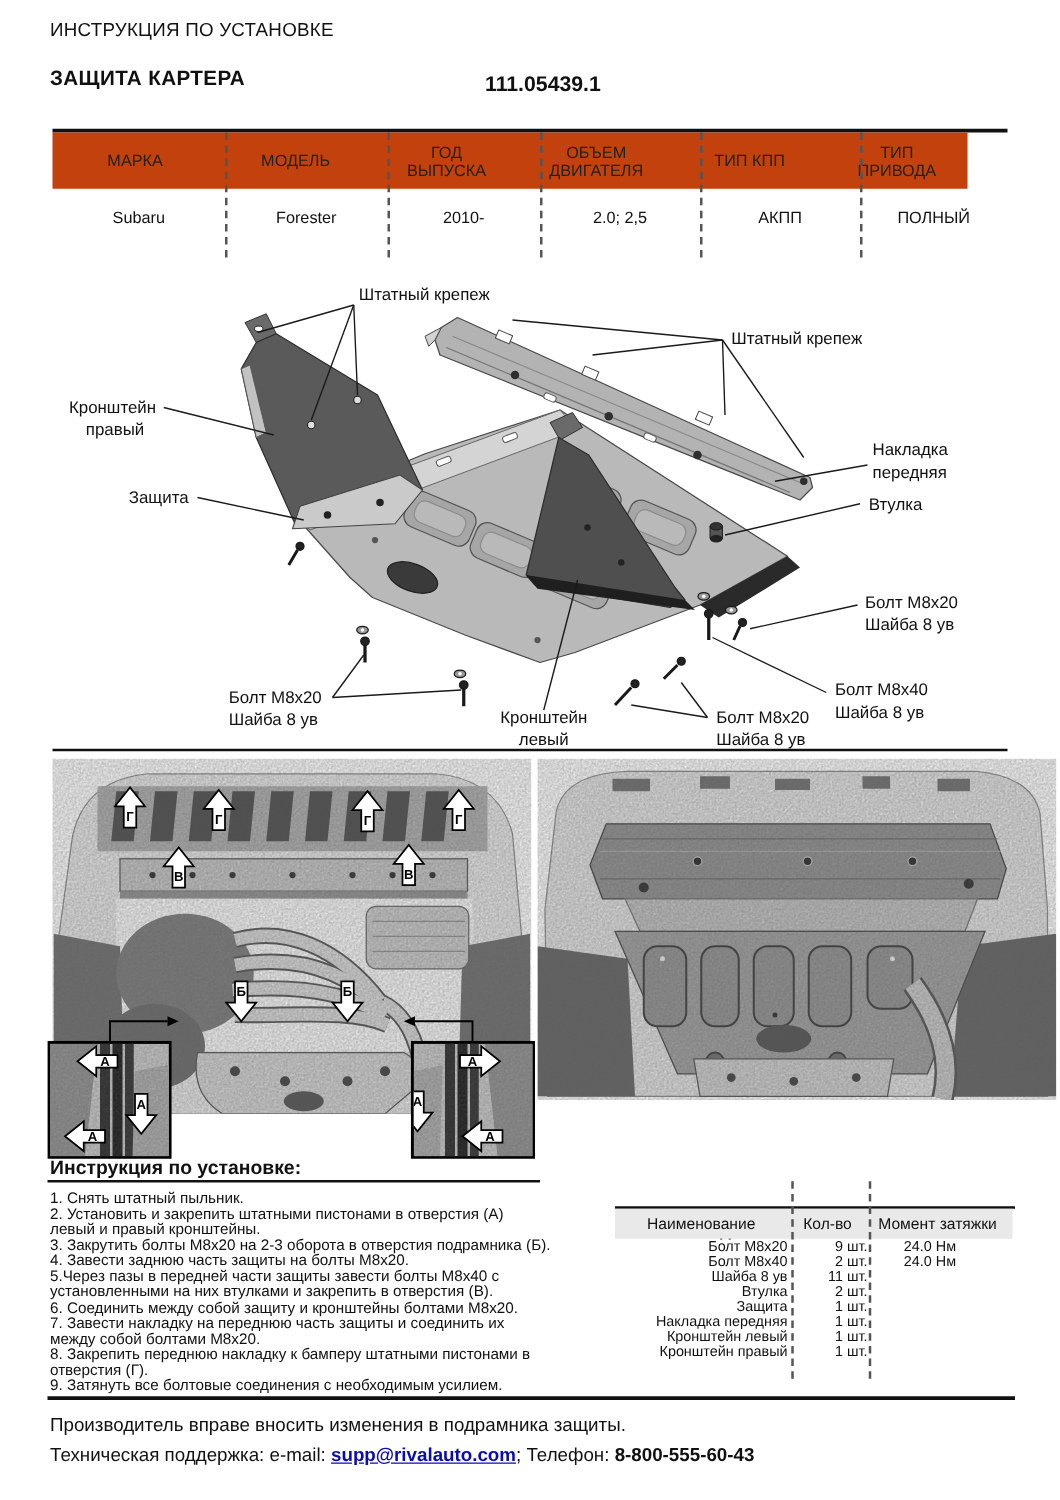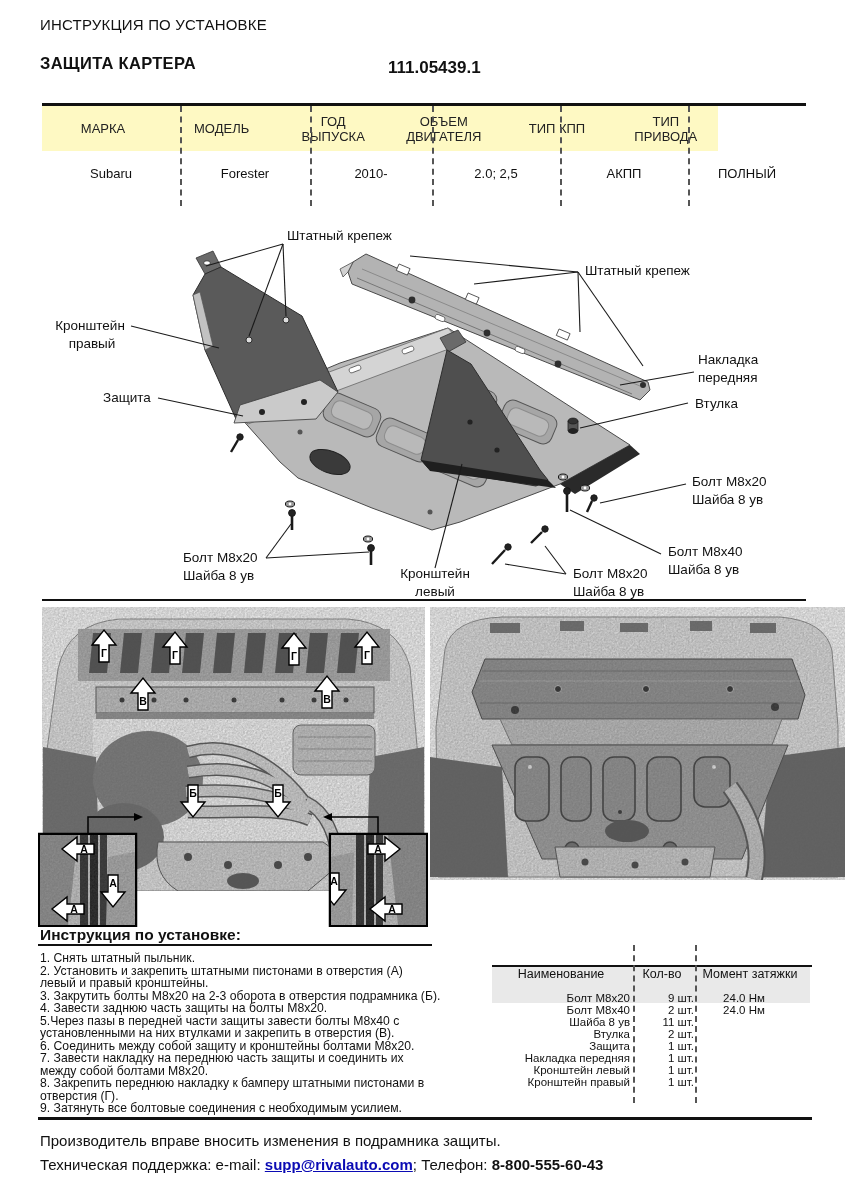--- a/index.html
+++ b/index.html
@@ -6,41 +6,41 @@
   #page{position:relative;width:848px;height:1200px;background:#fff;overflow:hidden;
         font-family:"Liberation Sans","DejaVu Sans",sans-serif;color:#111;}
   .abs{position:absolute;}
   
   #hdr-line1{left:40px;top:16px;font-size:15px;letter-spacing:.2px;}
   #hdr-line2{left:40px;top:54px;font-size:16.5px;font-weight:bold;letter-spacing:.3px;}
   #part-no{left:388px;top:58px;font-size:17px;font-weight:bold;}
   
   #spec{left:42px;top:103px;width:764px;}
   #spec .topline{position:absolute;left:0;top:0;width:764px;height:3px;background:#111;}
-  #spec .hrow{position:absolute;left:0;top:3px;width:676px;height:45px;background:#fef9c3;display:flex;}
+  #spec .hrow{position:absolute;left:0;top:3px;width:732px;height:45px;background:#c2410c;display:flex;}
   #spec .drow{position:absolute;left:0;top:48px;width:764px;height:44px;display:flex;}
   #spec .cell{display:flex;align-items:center;justify-content:center;text-align:center;
               font-size:13px;white-space:pre-line;line-height:15px;}
   #spec .hrow .cell{color:#222;}
   .dashv{position:absolute;width:0;border-left:2px dashed #555;}
   
   svg text{font-family:"Liberation Sans","DejaVu Sans",sans-serif;}
   .dlabel{font-size:13.5px;fill:#111;}
   .aletter{font-size:10.5px;font-weight:bold;fill:#000;}
   
   .hline{position:absolute;background:#111;}
   
   #instr-title{left:40px;top:926px;font-size:15.5px;font-weight:bold;}
   #instr-underline{left:38px;top:944px;width:394px;height:2px;background:#111;}
   #instr-list{left:40px;top:952px;width:402px;font-size:12.2px;line-height:12.5px;}
   #instr-list p{margin:0;}
   
   #parts-title{left:507px;top:976px;font-size:14px;font-weight:bold;}
   #parts-topline{left:492px;top:965px;width:320px;height:2px;background:#111;}
-  #parts-head{left:492px;top:967px;width:318px;height:36px;background:#e9e9e9;display:flex;}
+  #parts-head{left:492px;top:967px;width:318px;height:24px;background:#e9e9e9;display:flex;align-items:center;}
   #parts-head .hc{font-size:12.5px;text-align:center;}
   #parts-rows{left:492px;top:992px;width:318px;font-size:11.5px;line-height:12px;}
   .prow{display:flex;}
   .pname{width:138px;text-align:right;}
   .pqty{width:64px;text-align:right;}
   .ptq{width:100px;text-align:center;}
   
   #foot1{left:40px;top:1132px;font-size:15px;}
   #foot2{left:40px;top:1156px;font-size:15px;}
   .email{color:#0b0bb4;font-weight:bold;text-decoration:underline;}

